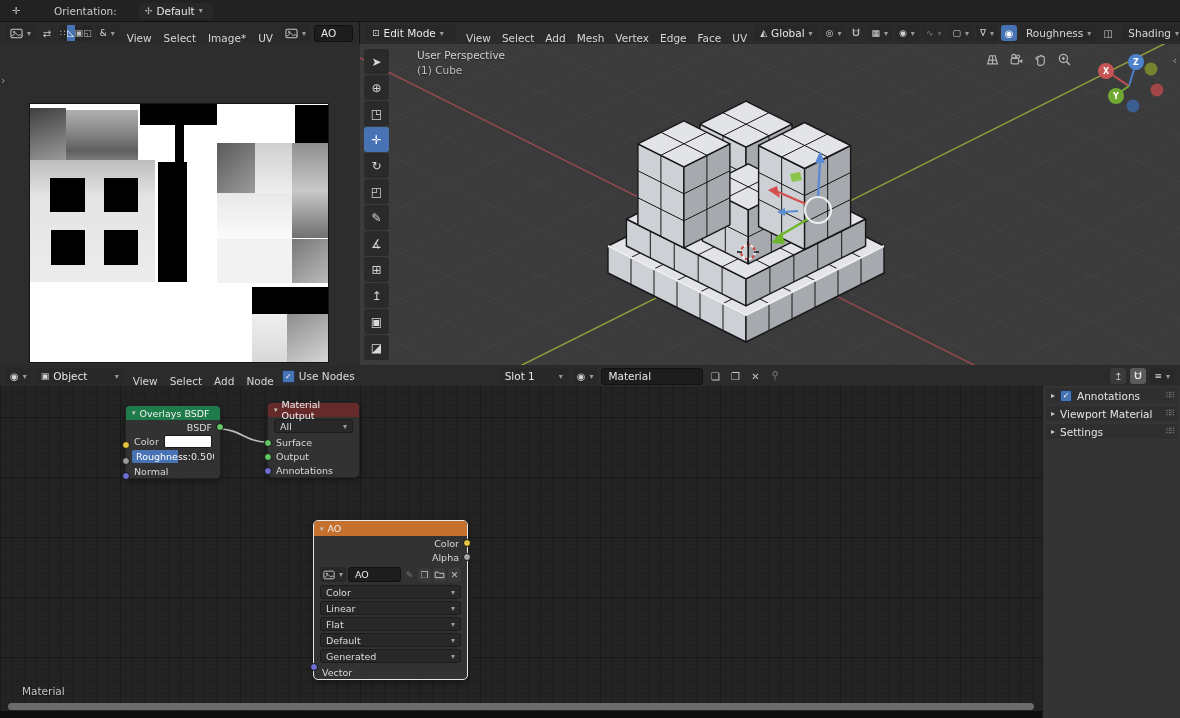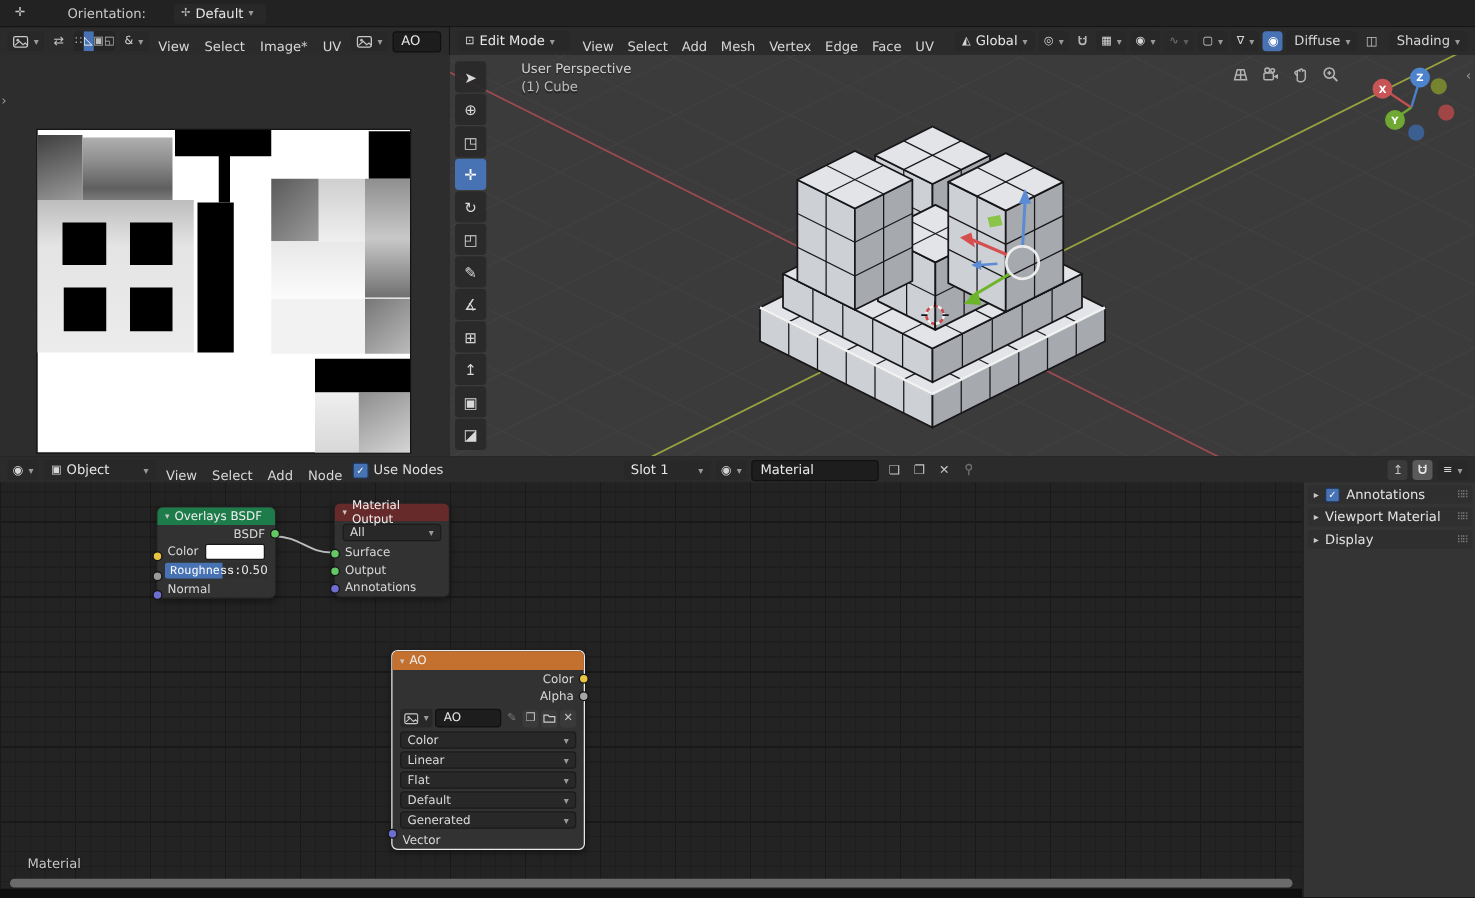--- a/index.html
+++ b/index.html
@@ -202,21 +202,21 @@
     <div class="pill" style="padding:0 4px;">
       <span style="font-size:9px;">▢</span>
       <span class="chev">▾</span>
     </div>
     <div class="pill" style="padding:0 4px;">
       <span style="font-size:9px;">∇</span>
       <span class="chev">▾</span>
     </div>
     <span class="ibtn" style="background:#4772b3;color:#fff;">◉</span>
     <div class="pill">
-      <span>Diffuse</span>
+      <span>Roughness</span>
       <span class="chev">▾</span>
     </div>
     <span class="ibtn">◫</span>
     <div class="seg">
       
       
       
       
     </div>
     <div class="pill">
@@ -489,21 +489,21 @@
       </div>
       <div class="row right">
         <span>BSDF</span>
       </div>
       <div class="row" style="height:15px;">
         <span>Color</span>
         <span style="margin-left:auto;width:46px;height:11px;background:#fff;border-radius:2px;border:1px solid #1a1a1a;"></span>
       </div>
       <div style="position:relative;margin:1px 6px;height:13px;background:#2f2f2f;border-radius:2px;overflow:hidden;display:flex;align-items:center;">
         <div style="position:absolute;left:0;top:0;bottom:0;width:56%;background:#4772b3;"></div>
-        <span style="position:relative;padding-left:4px;color:#fff;font-family:Liberation Mono, monospace;">Roughness:</span>
+        <span style="position:relative;padding-left:4px;color:#fff;">Roughness:</span>
         <span style="position:relative;margin-left:auto;padding-right:4px;color:#e8e8e8;">0.500</span>
       </div>
       <div class="row">
         <span>Normal</span>
       </div>
       <span class="sock" style="right:-4px;top:17px;background:#63c763;"></span>
       <span class="sock" style="left:-4px;top:35px;background:#e6c340;"></span>
       <span class="sock" style="left:-4px;top:51px;background:#9a9a9a;"></span>
       <span class="sock" style="left:-4px;top:66px;background:#6e6ed0;"></span>
     </div>
@@ -603,17 +603,17 @@
       <span>Annotations</span>
       <span class="grip">⠿⠿</span>
     </div>
     <div class="npanel" style="top:20px;">
       <span class="tri">▸</span>
       <span>Viewport Material</span>
       <span class="grip">⠿⠿</span>
     </div>
     <div class="npanel" style="top:38px;">
       <span class="tri">▸</span>
-      <span>Display</span>
+      <span>Settings</span>
       <span class="grip">⠿⠿</span>
     </div>
   </div>
 </div>
 
 </body></html>

